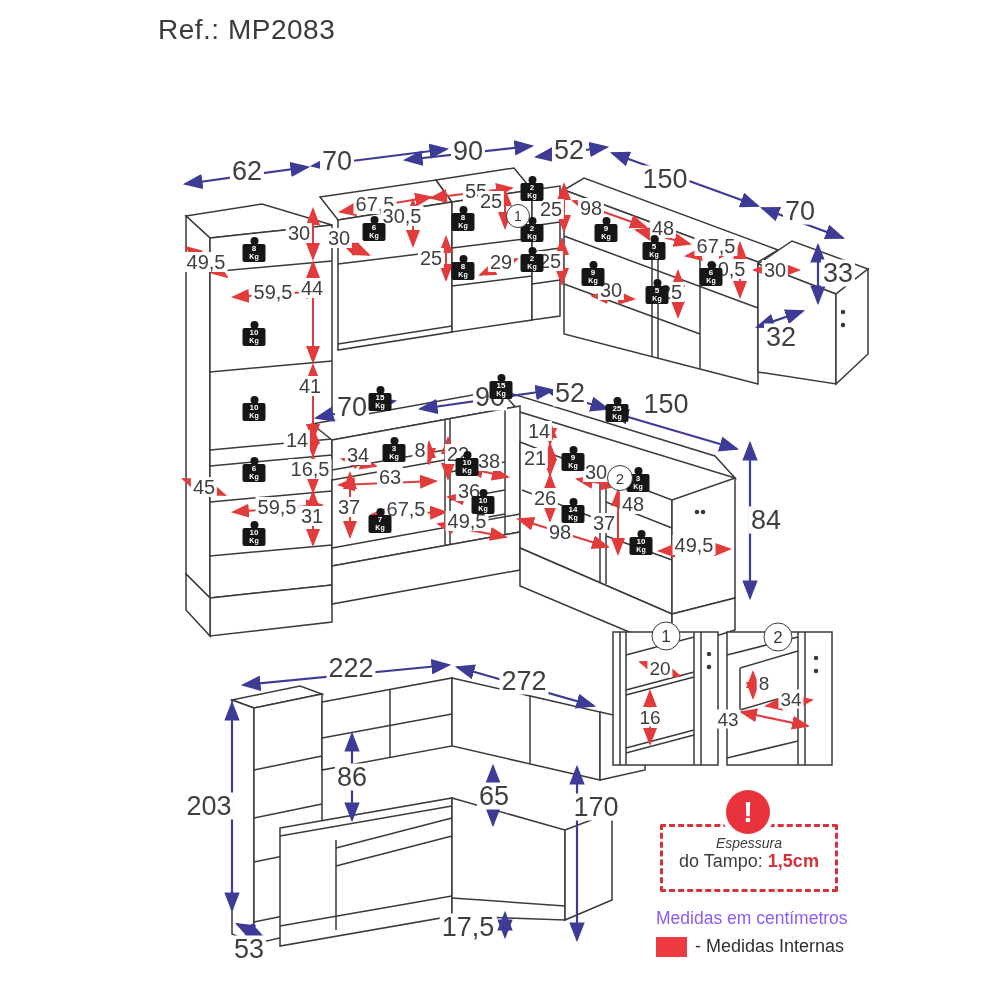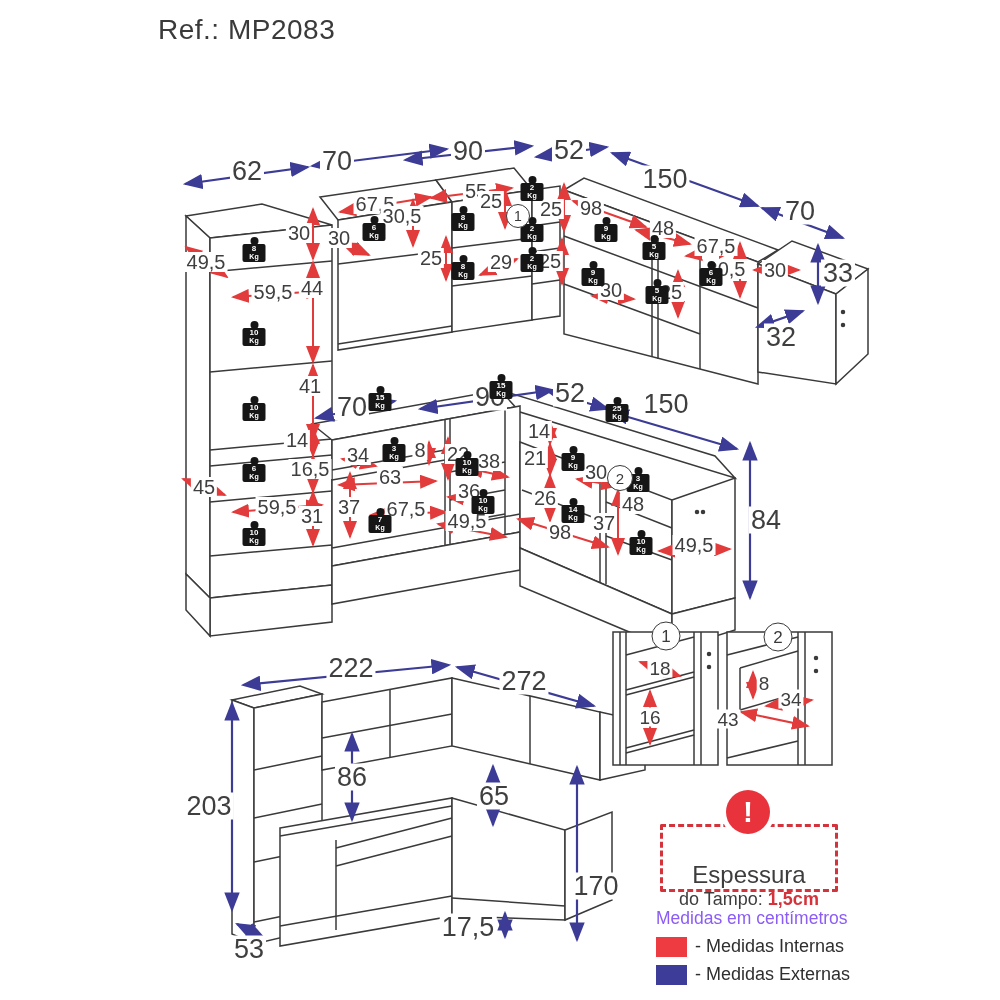--- a/index.html
+++ b/index.html
@@ -16,21 +16,21 @@
   .weight::before{content:"";position:absolute;top:-7px;left:50%;transform:translateX(-50%);
           width:8px;height:8px;background:#161616;border-radius:50%;}
   .weight .wv{font-size:8px;font-weight:bold;padding-top:1px;}
   .weight .wu{font-size:7px;font-weight:bold;}
   .cmark{position:absolute;transform:translate(-50%,-50%);background:#fff;border:1.8px solid #3a3a3a;
          border-radius:50%;display:flex;align-items:center;justify-content:center;color:#3a3a3a;z-index:7;}
   .title{position:absolute;left:158px;top:14px;font-size:28px;color:#3a3a3a;letter-spacing:0.5px;}
   
   .warnbox{position:absolute;left:660px;top:824px;width:172px;height:62px;border:3px dashed #d4333b;
            border-radius:2px;text-align:center;z-index:3;}
-  .warnbox .w1{margin-top:34px;font-size:24px;color:#3d3d3d;line-height:1.15;}
+  .warnbox .w1{margin-top:8px;font-size:14px;color:#3d3d3d;line-height:1.15;font-style:italic;}
   .warnbox .w2{font-size:18px;color:#3d3d3d;line-height:1.15;}
   .warnbox .val{color:#d4333b;font-weight:bold;}
   .warnicon{position:absolute;left:748px;top:812px;width:44px;height:44px;transform:translate(-50%,-50%);
             background:#e8333c;border-radius:50%;box-shadow:0 0 0 5px #fff;display:flex;align-items:center;
             justify-content:center;z-index:4;}
   .warnicon span{color:#fff;font-weight:bold;font-size:30px;line-height:1;}
   .note{position:absolute;left:656px;top:908px;font-size:17.5px;color:#8b5cf6;}
   .legrow{position:absolute;left:656px;display:flex;align-items:center;gap:8px;}
   .legrow .sw{width:31px;height:20px;display:inline-block;}
   .legrow .lt{font-size:18px;color:#2f2f2f;}
@@ -259,21 +259,21 @@
       <div class="lbl s1" style="left: 352px; top: 407px;">70</div>
       <div class="lbl s1" style="left: 490px; top: 397px;">90</div>
       <div class="lbl s1" style="left: 570px; top: 393px;">52</div>
       <div class="lbl s1" style="left: 666px; top: 404px;">150</div>
       <div class="lbl s1" style="left: 766px; top: 520px;">84</div>
       <div class="lbl s1" style="left: 351px; top: 668px;">222</div>
       <div class="lbl s1" style="left: 524px; top: 681px;">272</div>
       <div class="lbl s1" style="left: 209px; top: 806px;">203</div>
       <div class="lbl s1" style="left: 352px; top: 777px;">86</div>
       <div class="lbl s1" style="left: 494px; top: 796px;">65</div>
-      <div class="lbl s1" style="left: 596px; top: 886px;">170</div>
+      <div class="lbl s1" style="left: 596px; top: 807px;">170</div>
       <div class="lbl s1" style="left: 468px; top: 927px;">17,5</div>
       <div class="lbl s1" style="left: 249px; top: 949px;">53</div>
       <div class="lbl s2" style="left: 206px; top: 262px;">49,5</div>
       <div class="lbl s2" style="left: 299px; top: 233px;">30</div>
       <div class="lbl s2" style="left: 273px; top: 292px;">59,5</div>
       <div class="lbl s2" style="left: 312px; top: 288px;">44</div>
       <div class="lbl s2" style="left: 310px; top: 386px;">41</div>
       <div class="lbl s2" style="left: 297px; top: 440px;">14</div>
       <div class="lbl s2" style="left: 300px; top: 469px; margin-left: 10px;">16,5</div>
       <div class="lbl s2" style="left: 204px; top: 487px;">45</div>
@@ -305,21 +305,21 @@
       <div class="lbl s2" style="left: 469px; top: 491px;">36</div>
       <div class="lbl s2" style="left: 467px; top: 521px;">49,5</div>
       <div class="lbl s2" style="left: 539px; top: 431px;">14</div>
       <div class="lbl s2" style="left: 535px; top: 458px;">21</div>
       <div class="lbl s2" style="left: 545px; top: 498px;">26</div>
       <div class="lbl s2" style="left: 596px; top: 472px;">30</div>
       <div class="lbl s2" style="left: 560px; top: 532px;">98</div>
       <div class="lbl s2" style="left: 633px; top: 504px;">48</div>
       <div class="lbl s2" style="left: 604px; top: 523px;">37</div>
       <div class="lbl s2" style="left: 694px; top: 545px;">49,5</div>
-      <div class="lbl s3" style="left: 660px; top: 668px;">18</div>
+      <div class="lbl s3" style="left: 660px; top: 668px;">20</div>
       <div class="lbl s3" style="left: 650px; top: 717px;">16</div>
       <div class="lbl s3" style="left: 764px; top: 683px;">8</div>
       <div class="lbl s3" style="left: 791px; top: 699px;">34</div>
       <div class="lbl s3" style="left: 728px; top: 719px;">43</div>
       <div class="weight" style="left: 254px; top: 253px;">
         <div class="wv">8</div>
         <div class="wu">Kg</div>
       </div>
       <div class="weight" style="left: 254px; top: 337px;">
         <div class="wv">10</div>
@@ -438,18 +438,14 @@
   <div class="warnicon">
       <span>!</span>
     </div>
 
   <div class="note">Medidas em centímetros</div>
 
   <div class="legrow" style="top:936px;justify-content:space-between;">
     <span class="sw" id="sw-int" style="background: rgb(238, 58, 65);"></span>
     <span class="lt">- Medidas Internas</span>
   </div>
-  <div class="legrow" style="top:964px;">
-    <span class="sw" id="sw-ext" style="background: rgb(61, 61, 153);"></span>
-    <span class="lt">- Medidas Externas</span>
-  </div>
 
 </div>
 
 </body></html>

